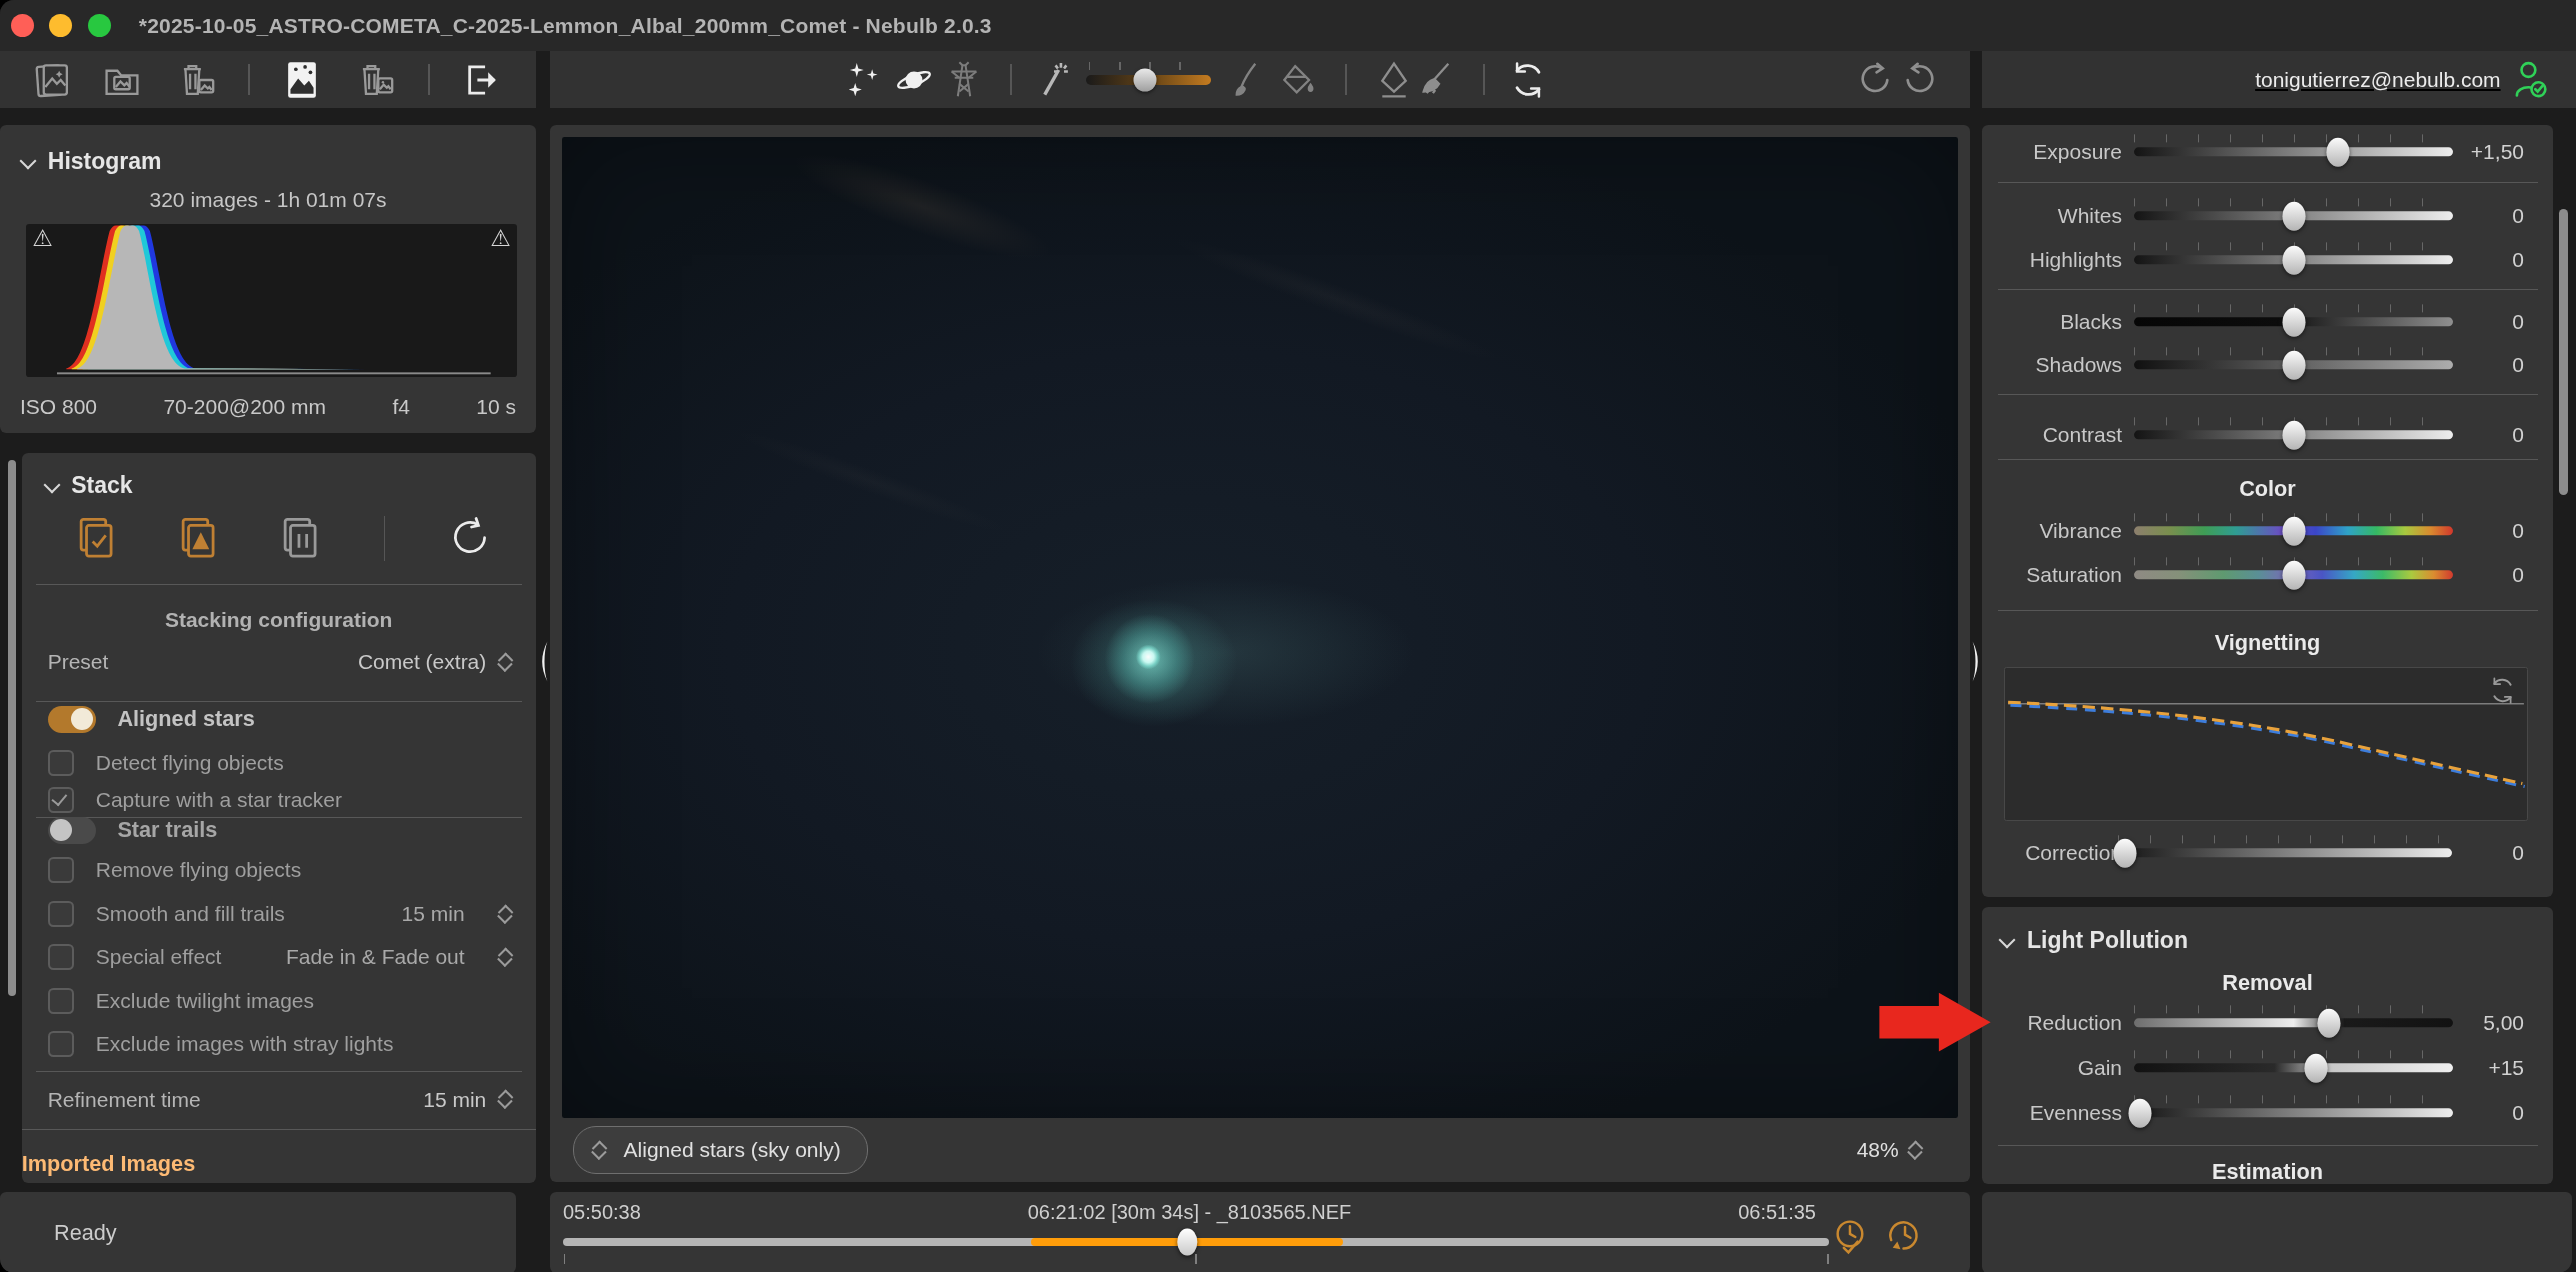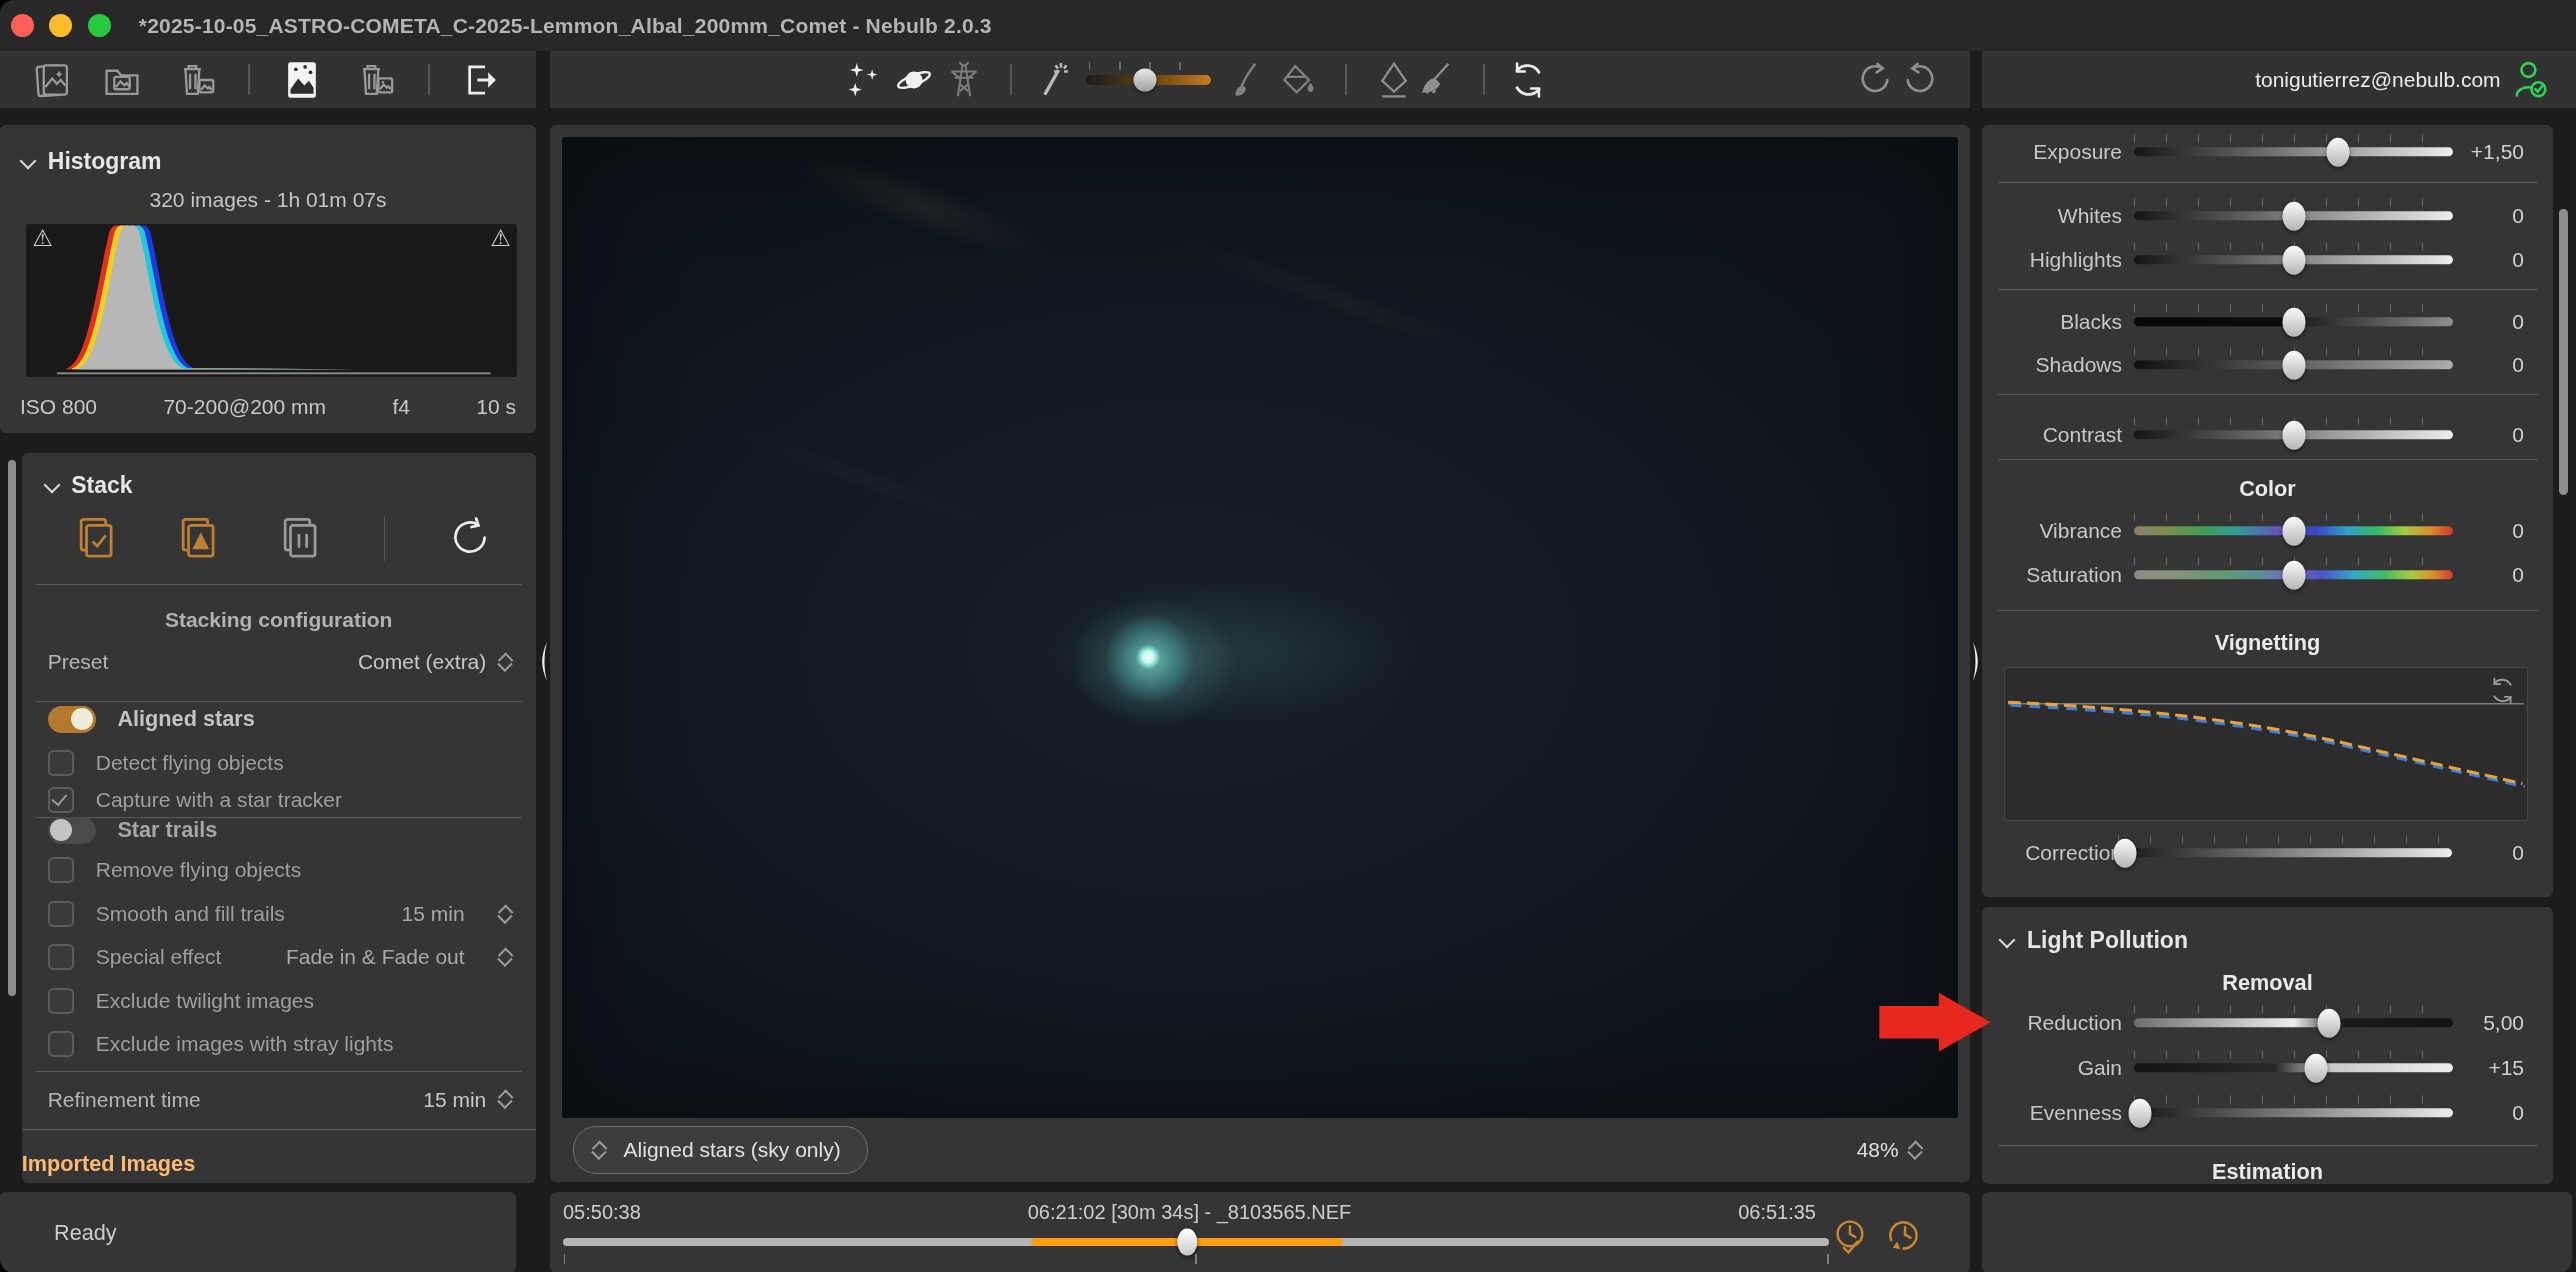--- a/index.html
+++ b/index.html
@@ -5,21 +5,21 @@
   html,body{margin:0;padding:0;background:#000;}
   body{font-family:"Liberation Sans",sans-serif;-webkit-font-smoothing:antialiased;}
   .win{position:relative;width:2576px;height:1273px;background:#1c1c1c;border-radius:14px;overflow:hidden;padding-left:39px;}
   
   .titlebar{position:absolute;left:0;top:0;width:2576px;height:51px;background:#282828;display:flex;align-items:center;}
   .lights{display:flex;gap:15.5px;margin-left:10.8px;}
   .light{width:23px;height:23px;border-radius:50%;}
   .l-red{background:#ff5f57;} .l-yellow{background:#febc2e;} .l-green{background:#28c840;}
   .wtitle{margin-left:28px;font-size:21px;font-weight:700;color:#b4b4b4;letter-spacing:0.2px;white-space:nowrap;}
   
-  .tb{position:absolute;top:51px;height:57px;background:#323232;}
+  .tb{position:absolute;top:51px;height:57px;background:#323232;text-decoration:underline;}
   .tb-left{left:0;width:536px;}
   .tb-center{left:550px;width:1420px;}
   .tb-right{left:1982px;width:594px;display:flex;align-items:center;justify-content:flex-end;}
   .ticon{position:absolute;top:50%;transform:translate(-50%,-50%);display:flex;align-items:center;justify-content:center;cursor:pointer;}
   .tsep{position:absolute;top:13px;width:1.5px;height:31px;background:#565656;}
   .tb-slider{position:absolute;left:536px;top:24px;width:125px;height:10px;border-radius:5.4px;background:linear-gradient(90deg,#1a1a1a,#6b4716 55%,#c47b20);}
   .tb-slider .tticks{position:absolute;left:3.1px;right:3.1px;top:-13px;height:7.7px;background:repeating-linear-gradient(90deg,#666 0 1.5px,transparent 1.5px 30px);}
   .tb-knob{position:absolute;left:59px;top:50%;transform:translate(-50%,-50%);width:23px;height:23px;border-radius:50%;background:linear-gradient(180deg,#e9e9e9,#9f9f9f);box-shadow:0 1.5px 3.9px rgba(0,0,0,.5);}
   .account{display:flex;align-items:center;gap:12.4px;margin-right:26px;cursor:pointer;}
   .account .email{font-size:21px;color:#ececec;}

